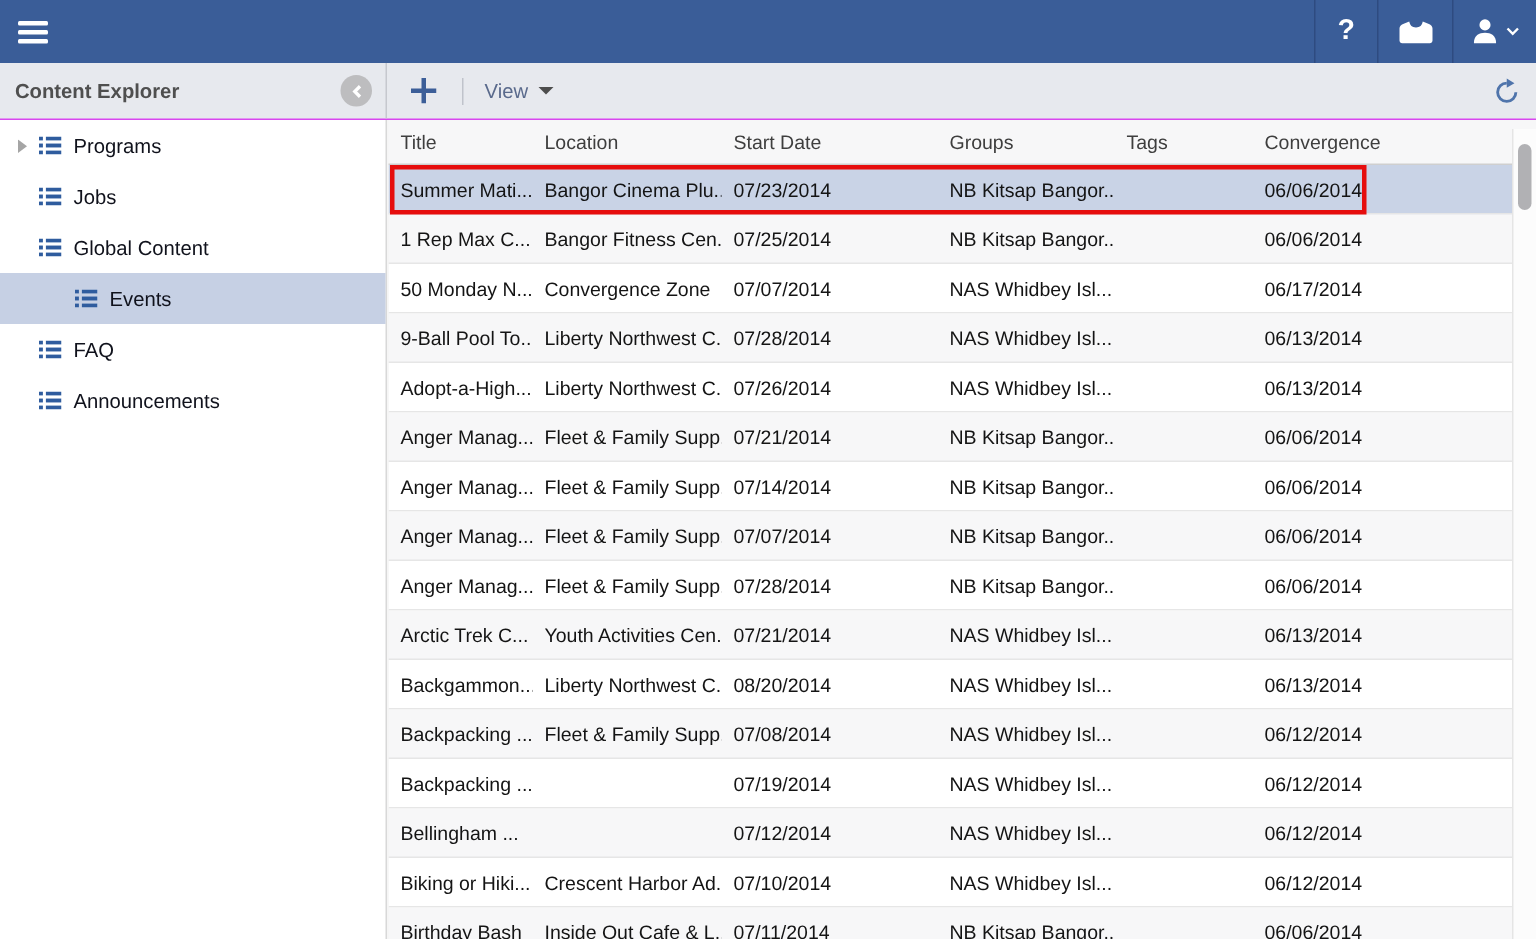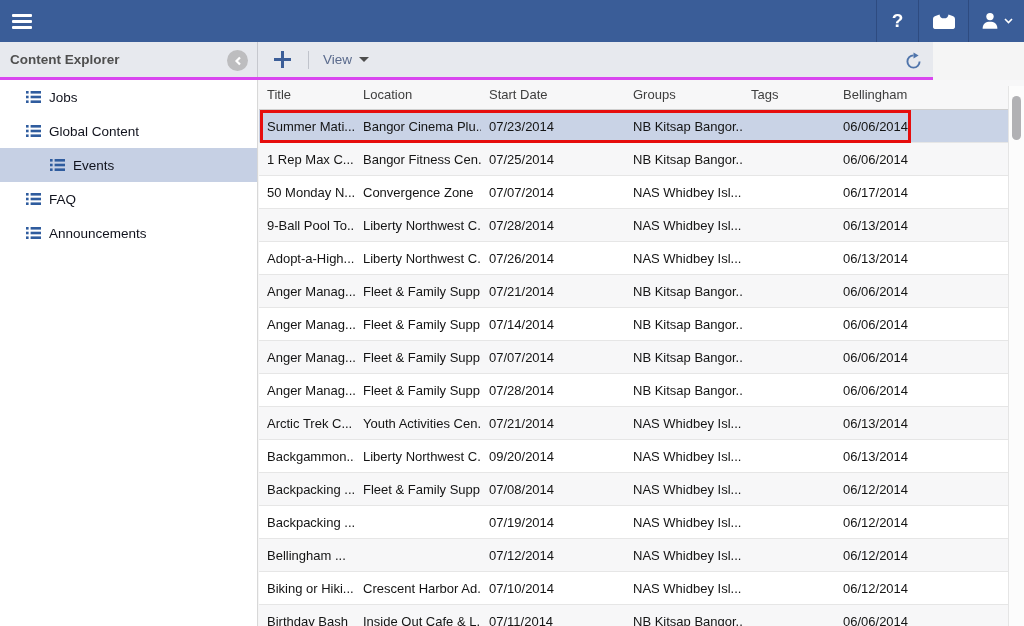--- a/index.html
+++ b/index.html
@@ -10,21 +10,21 @@
   .topbar { position:absolute; left:0; top:0; width:1024px; height:42px; background:#3a5d98; display:flex; align-items:center; }
   .hamburger { width:44px; height:42px; display:flex; flex-direction:column; justify-content:center; gap:3px; padding-left:12px; cursor:pointer; }
   .hamburger span { display:block; width:20px; height:3px; background:#ffffff; border-radius:1px; }
   .topbar-right { margin-left:auto; display:flex; height:42px; }
   .top-btn { height:42px; display:flex; align-items:center; justify-content:center; border-left:1px solid #2e4b80; cursor:pointer; }
   .top-btn.help { width:42px; color:#ffffff; font-size:19px; font-weight:bold; }
   .top-btn.tray { width:50px; }
   .top-btn.user { width:56px; gap:4px; }
 
   
-  .toolbar { position:absolute; left:0; top:42px; width:933px; height:38px; background:#e7e9ee; border-bottom:3px solid #d946ef; display:flex; }
+  .toolbar { position:absolute; left:0; top:42px; width:1024px; height:38px; background:#e7e9ee; border-bottom:1px solid #d946ef; display:flex; }
   .panel-head { position:relative; width:258px; height:100%; border-right:1px solid #c6c8ce; display:flex; align-items:center; }
   .panel-title { margin-left:10px; font-size:13.5px; font-weight:bold; color:#4f4f4f; }
   .collapse-btn { position:absolute; right:9px; top:8px; width:21px; height:21px; border-radius:50%; background:#bdbdbf; display:flex; align-items:center; justify-content:center; cursor:pointer; }
   .tb-main { flex:1; display:flex; align-items:center; position:relative; }
   .add-btn { margin-left:12px; width:24px; height:24px; display:flex; align-items:center; justify-content:center; cursor:pointer; }
   .tb-divider { width:1px; height:18px; background:#c0c3cb; margin:0 14px; }
   .view-btn { display:flex; align-items:center; gap:7px; cursor:pointer; }
   .view-label { font-size:13.5px; color:#5a6a8c; }
   .caret-down { width:0; height:0; border-left:5px solid transparent; border-right:5px solid transparent; border-top:5px solid #4d4d4d; }
   .refresh-btn { position:absolute; right:8px; top:7px; width:24px; height:24px; display:flex; align-items:center; justify-content:center; cursor:pointer; }
@@ -125,20 +125,40 @@
           <path d="M10 3.6 A 6.4 6.4 0 1 0 16.4 10" fill="none" stroke="#4f74ab" stroke-width="2"></path>
           <polygon points="10,0.4 15.4,3.6 10,6.8" fill="#4f74ab"></polygon>
         </svg>
       </span>
     </div>
   </div>
 </div>
 
 <div class="sidebar">
   <div id="sidebar-items">
+      <div class="side-item expandable">
+    <span class="caret-slot">
+      <svg width="6" height="9" viewBox="0 0 6 9">
+            <polygon points="0,0 6,4.5 0,9" fill="#a5a5a5"></polygon>
+          </svg>
+    </span>
+    <span class="list-icon">
+      <svg width="15" height="12" viewBox="0 0 15 12">
+        <g fill="#2f5c9e">
+          <rect x="0" y="0" width="2.6" height="2.6"></rect>
+              <rect x="4.6" y="0" width="10.4" height="2.6"></rect>
+          <rect x="0" y="4.7" width="2.6" height="2.6"></rect>
+              <rect x="4.6" y="4.7" width="10.4" height="2.6"></rect>
+          <rect x="0" y="9.4" width="2.6" height="2.6"></rect>
+              <rect x="4.6" y="9.4" width="10.4" height="2.6"></rect>
+        </g>
+      </svg>
+    </span>
+    <span class="side-label">Programs</span>
+  </div>
       <div class="side-item">
     <span class="caret-slot">
       <svg width="6" height="9" viewBox="0 0 6 9">
             <polygon points="0,0 6,4.5 0,9" fill="#a5a5a5"></polygon>
           </svg>
     </span>
     <span class="list-icon">
       <svg width="15" height="12" viewBox="0 0 15 12">
         <g fill="#2f5c9e">
           <rect x="0" y="0" width="2.6" height="2.6"></rect>
@@ -235,21 +255,21 @@
     </div>
 </div>
 
 <div class="main">
   <div class="table-header" id="table-header">
       <div class="cell col0">Title</div>
       <div class="cell col1">Location</div>
       <div class="cell col2">Start Date</div>
       <div class="cell col3">Groups</div>
       <div class="cell col4">Tags</div>
-      <div class="cell col5">Bellingham</div>
+      <div class="cell col5">Convergence</div>
     </div>
   <div class="rows" id="table-rows">
       <div class="trow sel">
         <div class="cell col0">Summer Mati...</div>
         <div class="cell col1">Bangor Cinema Plu...</div>
         <div class="cell col2">07/23/2014</div>
         <div class="cell col3">NB Kitsap Bangor...</div>
         <div class="cell col4"></div>
         <div class="cell col5">06/06/2014</div>
       </div>
@@ -321,21 +341,21 @@
         <div class="cell col0">Arctic Trek C...</div>
         <div class="cell col1">Youth Activities Cen...</div>
         <div class="cell col2">07/21/2014</div>
         <div class="cell col3">NAS Whidbey Isl...</div>
         <div class="cell col4"></div>
         <div class="cell col5">06/13/2014</div>
       </div>
       <div class="trow">
         <div class="cell col0">Backgammon...</div>
         <div class="cell col1">Liberty Northwest C...</div>
-        <div class="cell col2">09/20/2014</div>
+        <div class="cell col2">08/20/2014</div>
         <div class="cell col3">NAS Whidbey Isl...</div>
         <div class="cell col4"></div>
         <div class="cell col5">06/13/2014</div>
       </div>
       <div class="trow alt">
         <div class="cell col0">Backpacking ...</div>
         <div class="cell col1">Fleet &amp; Family Supp...</div>
         <div class="cell col2">07/08/2014</div>
         <div class="cell col3">NAS Whidbey Isl...</div>
         <div class="cell col4"></div>

